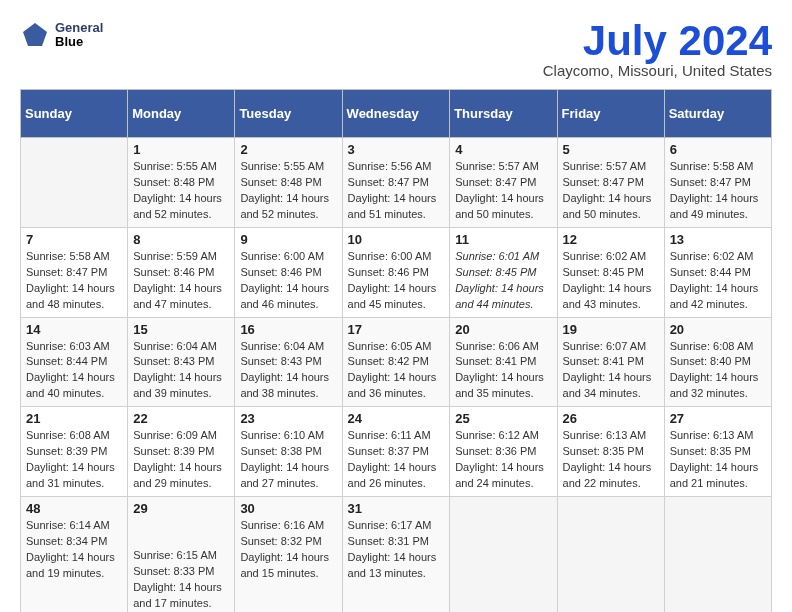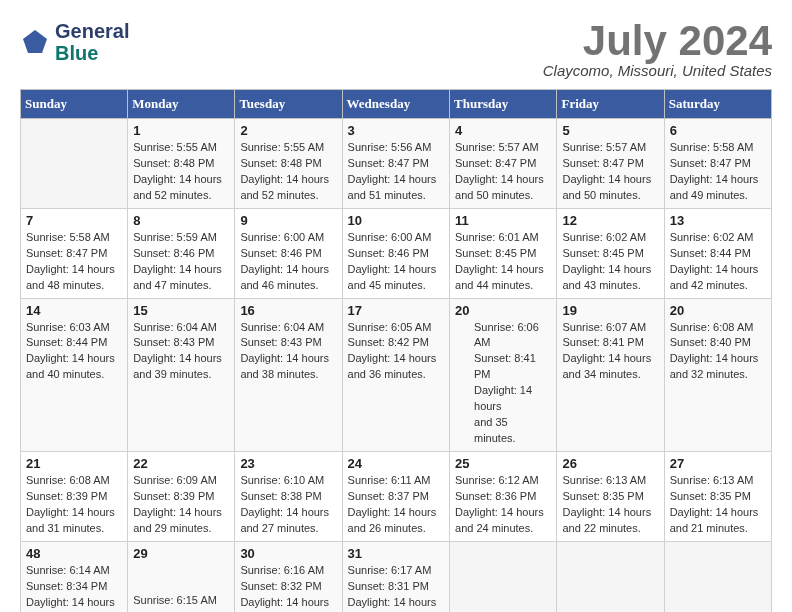--- a/index.html
+++ b/index.html
@@ -16,59 +16,57 @@
       align-items: flex-start;
       margin-bottom: 10px;
     }
     .logo {
       display: flex;
       align-items: center;
     }
     .logo-text {
       display: flex;
       flex-direction: column;
-      font-size: 20px;
+      font-size: 13px;
       font-weight: bold;
       line-height: 1.1;
     }
     .logo-general { color: #2c3e6b; }
-    .logo-blue { color: #0f766e; }
+    .logo-blue { color: #000000; }
     .logo-icon {
       width: 30px;
       height: 30px;
       margin-right: 5px;
     }
     .title-block {
       text-align: right;
     }
     .title-month {
       font-size: 42px;
       font-weight: bold;
-      color: #737373;
+      color: #1d4ed8;
       line-height: 1;
     }
     .title-location {
       font-size: 15px;
       color: #444;
-      font-style: italic;
     }
     .calendar {
       width: 100%;
       border-collapse: collapse;
       font-size: 11px;
     }
     .calendar thead tr th {
       background-color: #3a5ba0;
       color: #fff;
-      padding: 6px 4px;
+      padding: 16px 4px;
       text-align: left;
       font-size: 13px;
       font-weight: bold;
       border: 1px solid #c0c0c0;
-      font-family: Liberation Serif, serif;
     }
     .calendar tbody tr td {
       vertical-align: top;
       border: 1px solid #d0d0d0;
       padding: 4px 5px;
       width: 108px;
       min-height: 80px;
       background: #fff;
     }
     .calendar tbody tr:nth-child(odd) td {
@@ -194,21 +192,21 @@
         </td>
         <td>
           <div class="day-number">10</div>
           <div class="day-info" style="white-space: pre-line;">Sunrise: 6:00 AM
 Sunset: 8:46 PM
 Daylight: 14 hours
 and 45 minutes.</div>
         </td>
         <td>
           <div class="day-number">11</div>
-          <div class="day-info" style="white-space: pre-line;">Sunrise: 6:01 AM
+          <div class="day-info" style="white-space: pre-line; font-style: italic;">Sunrise: 6:01 AM
 Sunset: 8:45 PM
 Daylight: 14 hours
 and 44 minutes.</div>
         </td>
         <td>
           <div class="day-number">12</div>
           <div class="day-info" style="white-space: pre-line;">Sunrise: 6:02 AM
 Sunset: 8:45 PM
 Daylight: 14 hours
 and 43 minutes.</div>
@@ -245,21 +243,21 @@
         </td>
         <td>
           <div class="day-number">17</div>
           <div class="day-info" style="white-space: pre-line;">Sunrise: 6:05 AM
 Sunset: 8:42 PM
 Daylight: 14 hours
 and 36 minutes.</div>
         </td>
         <td>
           <div class="day-number">20</div>
-          <div class="day-info" style="white-space: pre-line; margin-left: 19px;">Sunrise: 6:06 AM
+          <div class="day-info" style="white-space: pre-line;">Sunrise: 6:06 AM
 Sunset: 8:41 PM
 Daylight: 14 hours
 and 35 minutes.</div>
         </td>
         <td>
           <div class="day-number">19</div>
           <div class="day-info" style="white-space: pre-line;">Sunrise: 6:07 AM
 Sunset: 8:41 PM
 Daylight: 14 hours
 and 34 minutes.</div>

